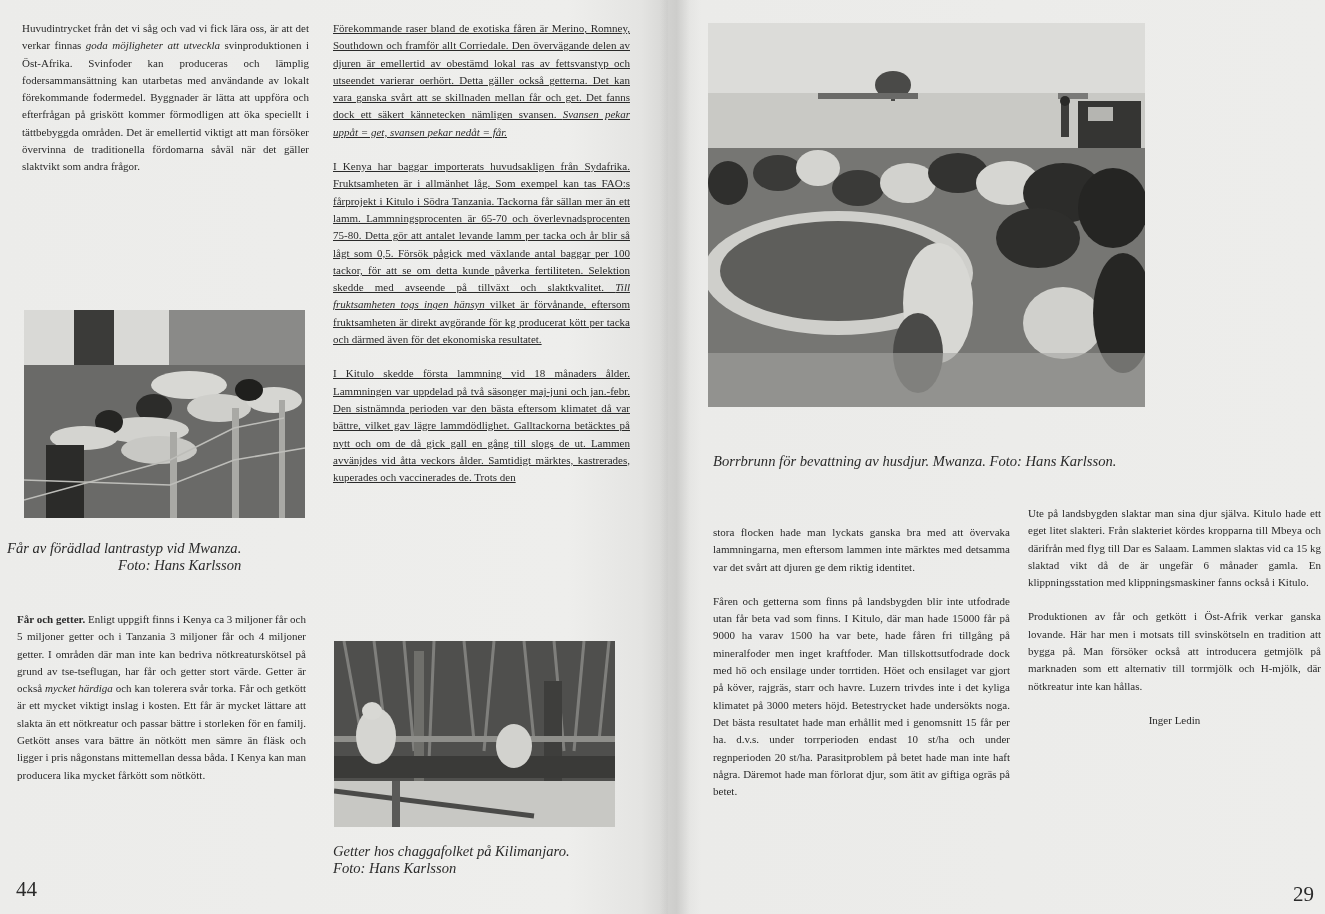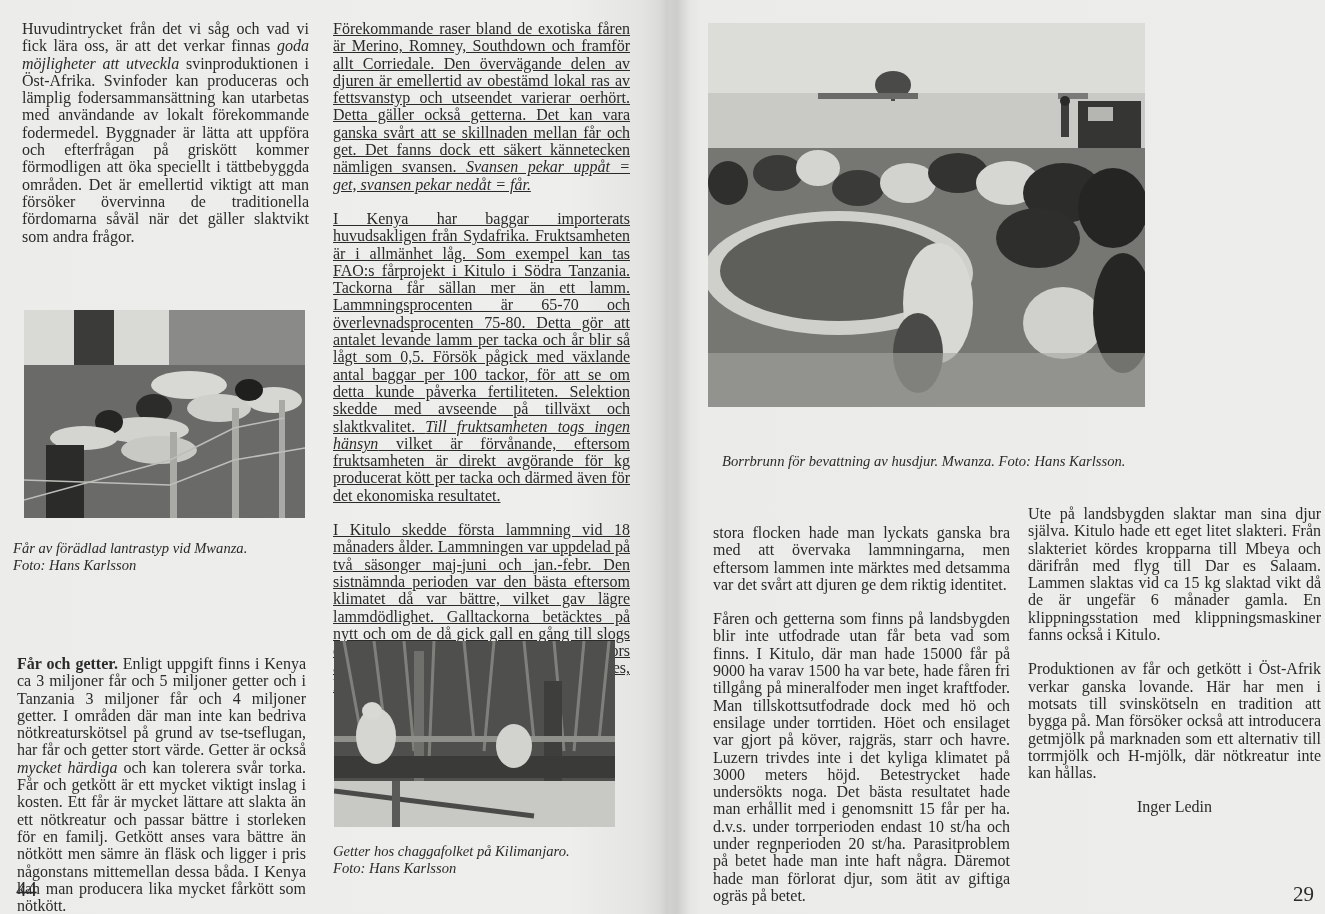--- a/index.html
+++ b/index.html
@@ -9,21 +9,21 @@
     font-family: "Liberation Serif", "DejaVu Serif", serif;
     color: #2a2a2a;
   }
   .spread { position: relative; width: 1325px; height: 914px; display: flex; }
   .page { position: relative; height: 914px; }
   .page-left { width: 668px; background: linear-gradient(to right, #ececea 0%, #eeeeec 85%, #e4e4e2 96%, #d6d6d4 100%); }
   .page-right { width: 657px; background: linear-gradient(to right, #dadad8 0%, #ebebe9 5%, #ededeb 100%); }
   .gutter { position: absolute; left: 660px; top: 0; width: 30px; height: 914px;
     background: linear-gradient(to right, rgba(0,0,0,0) 0%, rgba(0,0,0,0.06) 40%, rgba(0,0,0,0.08) 55%, rgba(0,0,0,0) 100%); pointer-events:none; }
 
-  .col { position: absolute; font-size: 16px; line-height: 17.3px; text-align: justify; }
+  .col { position: absolute; font-size: 11px; line-height: 17.3px; text-align: justify; }
   .col p { margin: 0 0 17px 0; }
   .col p.tight { margin-bottom: 0; }
   .lbl-b { font-weight: bold; }
   em { font-style: italic; }
 
   .caption { font-style: italic; font-size: 14.6px; line-height: 17.3px; text-align: left; }
 
   .photo { position: absolute; overflow: hidden; background: #6d6d6b; }
   .photo svg { display:block; width:100%; height:100%; }
 
@@ -59,26 +59,26 @@
         <ellipse cx="135" cy="140" rx="38" ry="14" fill="#c8c8c4"></ellipse>
         <rect x="22" y="135" width="38" height="73" fill="#2b2b29"></rect>
         <rect x="146" y="122" width="7" height="86" fill="#a9a9a5"></rect>
         <rect x="208" y="98" width="7" height="110" fill="#a9a9a5"></rect>
         <rect x="255" y="90" width="6" height="118" fill="#a9a9a5"></rect>
         <path d="M0 190 L146 150 L210 118 L260 108" stroke="#bdbdb9" stroke-width="1.5" fill="none"></path>
         <path d="M0 170 L146 175 L210 150 L281 138" stroke="#bdbdb9" stroke-width="1.5" fill="none"></path>
       </svg>
     </div>
 
-    <div class="caption" style="position:absolute; left:13px; top:540px;">
+    <div class="caption" style="position:absolute; left:7px; top:540px;text-align:right;">
       <div>Får av förädlad lantrastyp vid Mwanza.</div>
       <div>Foto:  Hans Karlsson</div>
     </div>
 
-    <div class="col" style="left:17px; top:655px; width:289px;">
+    <div class="col" style="left:17px; top:611px; width:289px;">
       <p class="tight"><span class="lbl-b">Får och getter.</span><span> Enligt uppgift finns i Kenya ca 3 miljoner får och 5 miljoner getter och i Tanzania 3 miljoner får och 4 miljoner getter. I områden där man inte kan bedriva nötkreaturskötsel på grund av tse-tseflugan, har får och getter stort värde. Getter är också </span><em>mycket härdiga</em><span> och kan tolerera svår torka. Får och getkött är ett mycket viktigt inslag i kosten. Ett får är mycket lättare att slakta än ett nötkreatur och passar bättre i storleken för en familj. Getkött anses vara bättre än nötkött men sämre än fläsk och ligger i pris någonstans mittemellan dessa båda. I Kenya kan man producera lika mycket fårkött som nötkött.</span></p>
     </div>
 
     <div class="col" style="left:333px; top:20px; width:297px;text-decoration:underline;">
       <p><span>Förekommande raser bland de exotiska fåren är Merino, Romney, Southdown och framför allt Corriedale. Den övervägande delen av djuren är emellertid av obestämd lokal ras av fettsvanstyp och utseendet varierar oerhört. Detta gäller också getterna. Det kan vara ganska svårt att se skillnaden mellan får och get. Det fanns dock ett säkert kännetecken nämligen svansen. </span><em>Svansen pekar uppåt = get, svansen pekar nedåt = får.</em></p>
       <p><span>I Kenya har baggar importerats huvudsakligen från Sydafrika. Fruktsamheten är i allmänhet låg. Som exempel kan tas FAO:s fårprojekt i Kitulo i Södra Tanzania. Tackorna får sällan mer än ett lamm. Lammningsprocenten är 65-70 och överlevnadsprocenten 75-80. Detta gör att antalet levande lamm per tacka och år blir så lågt som 0,5. Försök pågick med växlande antal baggar per 100 tackor, för att se om detta kunde påverka fertiliteten. Selektion skedde med avseende på tillväxt och slaktkvalitet. </span><em>Till fruktsamheten togs ingen hänsyn</em><span> vilket är förvånande, eftersom fruktsamheten är direkt avgörande för kg producerat kött per tacka och därmed även för det ekonomiska resultatet.</span></p>
       <p class="tight">I Kitulo skedde första lammning vid 18 månaders ålder. Lammningen var uppdelad på två säsonger maj-juni och jan.-febr. Den sistnämnda perioden var den bästa eftersom klimatet då var bättre, vilket gav lägre lammdödlighet. Galltackorna betäcktes på nytt och om de då gick gall en gång till slogs de ut. Lammen avvänjdes vid åtta veckors ålder. Samtidigt märktes, kastrerades, kuperades och vaccinerades de. Trots den</p>
     </div>
 
     <div class="photo" style="left:334px; top:641px; width:281px; height:186px;">
@@ -146,21 +146,21 @@
         <ellipse cx="405" cy="185" rx="35" ry="40" fill="#252523"></ellipse>
         <ellipse cx="330" cy="215" rx="42" ry="30" fill="#2e2e2c"></ellipse>
         <ellipse cx="230" cy="280" rx="35" ry="60" fill="#d8d8d4"></ellipse>
         <ellipse cx="210" cy="330" rx="25" ry="40" fill="#4a4a48"></ellipse>
         <ellipse cx="355" cy="300" rx="40" ry="36" fill="#d0d0cc"></ellipse>
         <ellipse cx="415" cy="290" rx="30" ry="60" fill="#262624"></ellipse>
         <rect x="0" y="330" width="437" height="54" fill="#a5a5a1" opacity="0.6"></rect>
       </svg>
     </div>
 
-    <div class="caption" style="position:absolute; left:54px; top:453px;">Borrbrunn för bevattning av husdjur.  Mwanza.  Foto: Hans Karlsson.</div>
+    <div class="caption" style="position:absolute; left:45px; top:453px;">Borrbrunn för bevattning av husdjur.  Mwanza.  Foto: Hans Karlsson.</div>
 
     <div class="col" style="left:45px; top:524px; width:297px;">
       <p>stora flocken hade man lyckats ganska bra med att övervaka lammningarna, men eftersom lammen inte märktes med detsamma var det svårt att djuren ge dem riktig identitet.</p>
       <p class="tight">Fåren och getterna som finns på landsbygden blir inte utfodrade utan får beta vad som finns. I Kitulo, där man hade 15000 får på 9000 ha varav 1500 ha var bete, hade fåren fri tillgång på mineralfoder men inget kraftfoder. Man tillskottsutfodrade dock med hö och ensilage under torrtiden. Höet och ensilaget var gjort på köver, rajgräs, starr och havre. Luzern trivdes inte i det kyliga klimatet på 3000 meters höjd. Betestrycket hade undersökts noga. Det bästa resultatet hade man erhållit med i genomsnitt 15 får per ha. d.v.s. under torrperioden endast 10 st/ha och under regnperioden 20 st/ha. Parasitproblem på betet hade man inte haft några. Däremot hade man förlorat djur, som ätit av giftiga ogräs på betet.</p>
     </div>
 
     <div class="col" style="left:360px; top:505px; width:293px;">
       <p>Ute på landsbygden slaktar man sina djur själva. Kitulo hade ett eget litet slakteri. Från slakteriet kördes kropparna till Mbeya och därifrån med flyg till Dar es Salaam. Lammen slaktas vid ca 15 kg slaktad vikt då de är ungefär 6 månader gamla. En klippningsstation med klippningsmaskiner fanns också i Kitulo.</p>
       <p>Produktionen av får och getkött i Öst-Afrik verkar ganska lovande. Här har men i motsats till svinskötseln en tradition att bygga på. Man försöker också att introducera getmjölk på marknaden som ett alternativ till torrmjölk och H-mjölk, där nötkreatur inte kan hållas.</p>
       <div class="signature">Inger Ledin</div>

